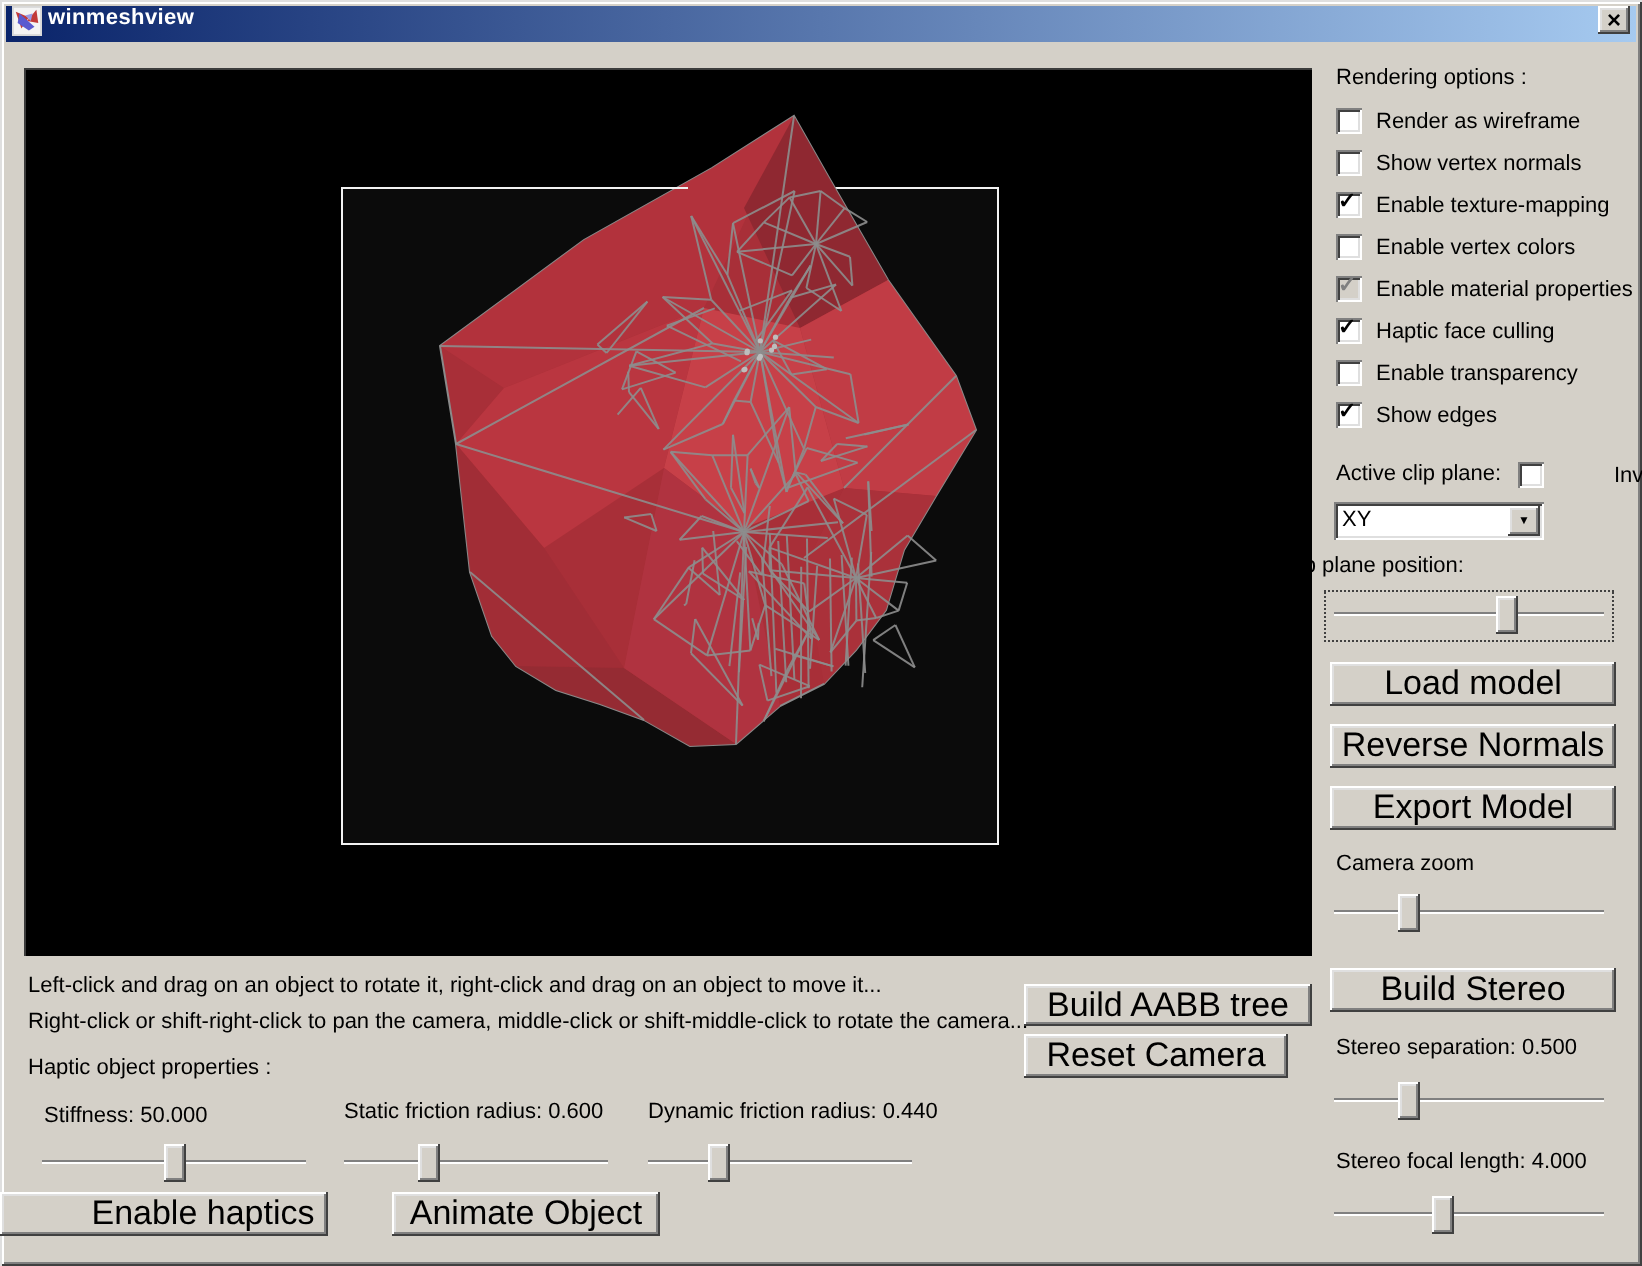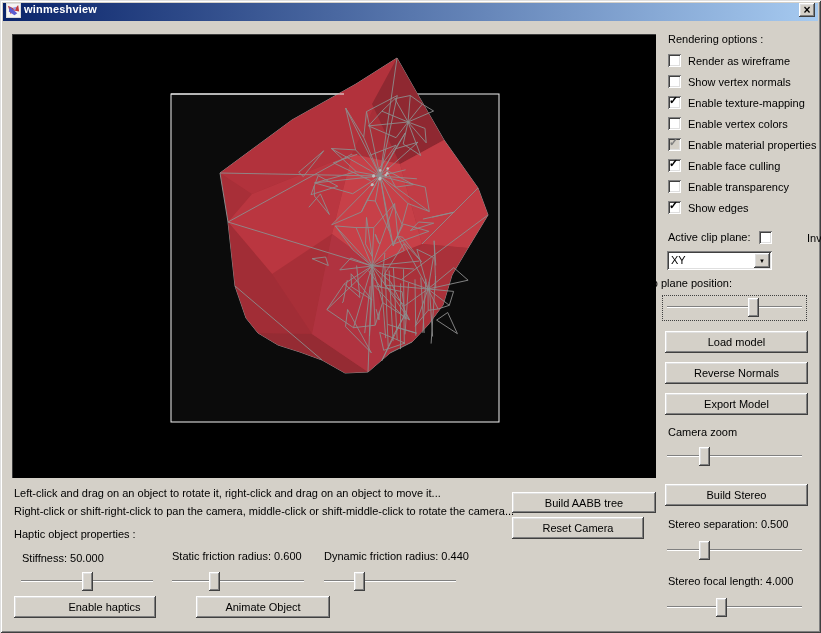--- a/index.html
+++ b/index.html
@@ -27,21 +27,21 @@
   }
   .viewport{
     position:absolute;left:12px;top:34px;width:644px;height:444px;background:#000;
     box-shadow:inset 1px 1px 0 #3c3c3c;
   }
   .viewport svg{display:block;width:644px;height:444px;}
   .lbl{position:absolute;white-space:nowrap;line-height:13px;}
   
   .btn{
     position:absolute;background:#d4d0c8;border:0;padding:0;
-    font-family:"Liberation Sans",sans-serif;font-size:11px;color:#000;
+    font-family:"Liberation Sans",sans-serif;font-size:17px;color:#000;
     box-shadow:inset -1px -1px 0 #404040, inset 1px 1px 0 #ffffff,
                inset -2px -2px 0 #808080, inset 2px 2px 0 #dfdfdf;
     display:flex;align-items:center;justify-content:center;cursor:default;
   }
   .cb-list{position:absolute;left:668px;top:50px;width:150px;}
   .cb-row{display:flex;align-items:center;height:21px;gap:7px;}
   .cb{
     position:relative;width:13px;height:13px;background:#fff;flex:0 0 auto;
     box-shadow:inset 1px 1px 0 #808080, inset -1px -1px 0 #ffffff,
                inset 2px 2px 0 #404040, inset -2px -2px 0 #dfdfdf;
@@ -350,21 +350,21 @@
       <div class="cb-row">
         <span class="cb dis">
           <span class="mark">✓</span>
         </span>
         <span>Enable material properties</span>
       </div>
       <div class="cb-row">
         <span class="cb">
           <span class="mark">✓</span>
         </span>
-        <span>Enable face culling</span>
+        <span>Haptic face culling</span>
       </div>
       <div class="cb-row">
         <span class="cb"></span>
         <span>Enable transparency</span>
       </div>
       <div class="cb-row">
         <span class="cb">
           <span class="mark">✓</span>
         </span>
         <span>Show edges</span>
@@ -415,21 +415,21 @@
 
   <div class="lbl" style="left:14px;top:487px;">Left-click and drag on an object to rotate it, right-click and drag on an object to move it...</div>
   <div class="lbl" style="left:14px;top:505px;">Right-click or shift-right-click to pan the camera, middle-click or shift-middle-click to rotate the camera...</div>
   <div class="lbl" style="left:14px;top:528px;">Haptic object properties :</div>
 
   <div class="lbl" style="left:22px;top:552px;">Stiffness: 50.000</div>
   <div class="trackbar" style="left:20px;top:572px;width:134px;">
     <div class="channel"></div>
     <div class="thumb" style="left: 62px;"></div>
   </div>
-  <button class="btn" style="left:14px;top:596px;width:142px;height:22px;padding-left:39px;">Enable haptics</button>
+  <button class="btn" style="left:0;top:596px;width:164px;height:22px;padding-left:39px;">Enable haptics</button>
 
   <div class="lbl" style="left:172px;top:550px;">Static friction radius: 0.600</div>
   <div class="trackbar" style="left:171px;top:572px;width:134px;">
     <div class="channel"></div>
     <div class="thumb" style="left: 38px;"></div>
   </div>
   <button class="btn" style="left:172px;top:596px;width:134px;height:22px;margin-left:24px;">Animate Object</button>
 
   <div class="lbl" style="left:324px;top:550px;">Dynamic friction radius: 0.440</div>
   <div class="trackbar" style="left:323px;top:572px;width:134px;">

